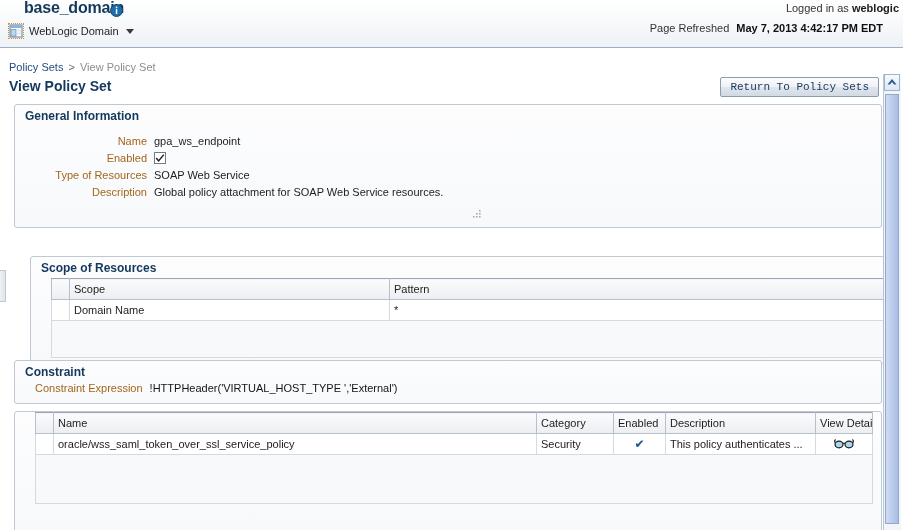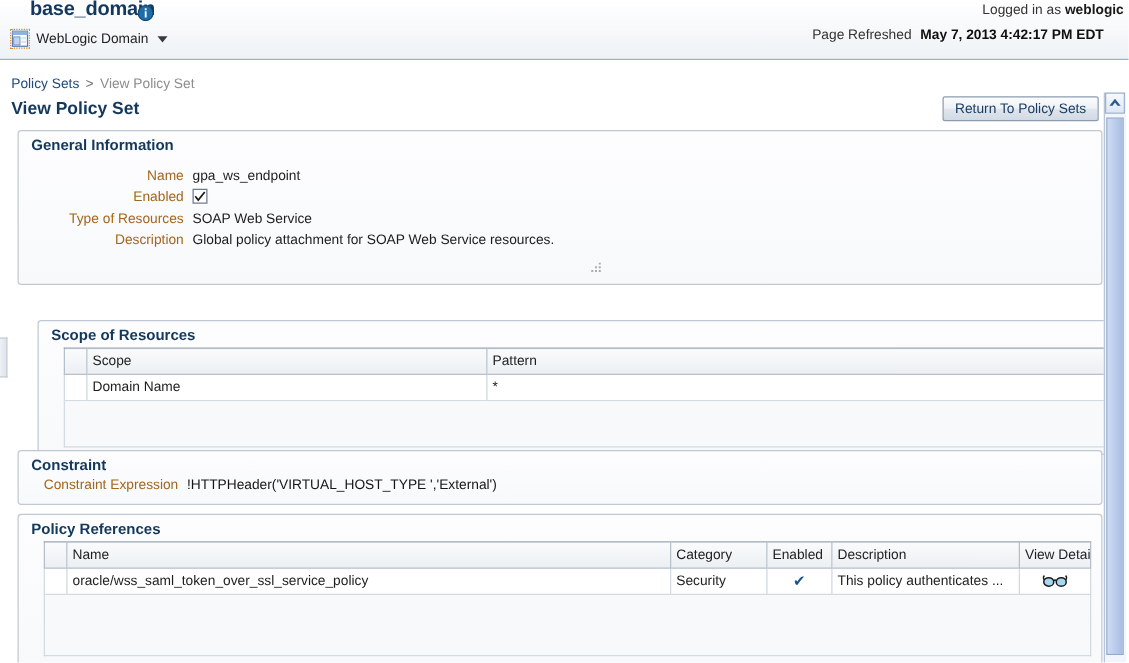--- a/index.html
+++ b/index.html
@@ -111,21 +111,21 @@
     left: 9px; top: 30px;
     font-size: 14px;
     font-weight: bold;
     color: #13385c;
   }
   #return-btn {
     position: absolute;
     right: 22px; top: 29px;
     height: 20px;
     padding: 0 9px;
-    font-family: Liberation Sans, sans-serif;
+    font-family: Liberation Mono, monospace;
     font-size: 11px;
     color: #1b3c63;
     background: linear-gradient(to bottom, #fbfcfd 0%, #eef1f5 48%, #dfe5ec 52%, #d2dae4 100%);
     border: 1px solid #8c9cb0;
     border-radius: 2px;
     cursor: pointer;
     white-space: nowrap;
   }
 
   
@@ -408,21 +408,20 @@
     <div class="panel-header">Constraint</div>
     <div class="panel-body">
       <div class="constraint-line">
         <span class="constraint-label">Constraint Expression</span>
         <span class="constraint-value">!HTTPHeader('VIRTUAL_HOST_TYPE ','External')</span>
       </div>
     </div>
   </div>
 
   <div class="panel" style="top:363px; height:122px;">
-    <div class="panel-header">Policy References</div>
     <div class="panel-body" style="padding:0 8px 0 20px;">
       <table class="grid">
         <colgroup>
           <col style="width:18px">
             <col>
             <col style="width:77px">
           <col style="width:52px">
             <col style="width:150px">
             <col style="width:57px">
         </colgroup>

